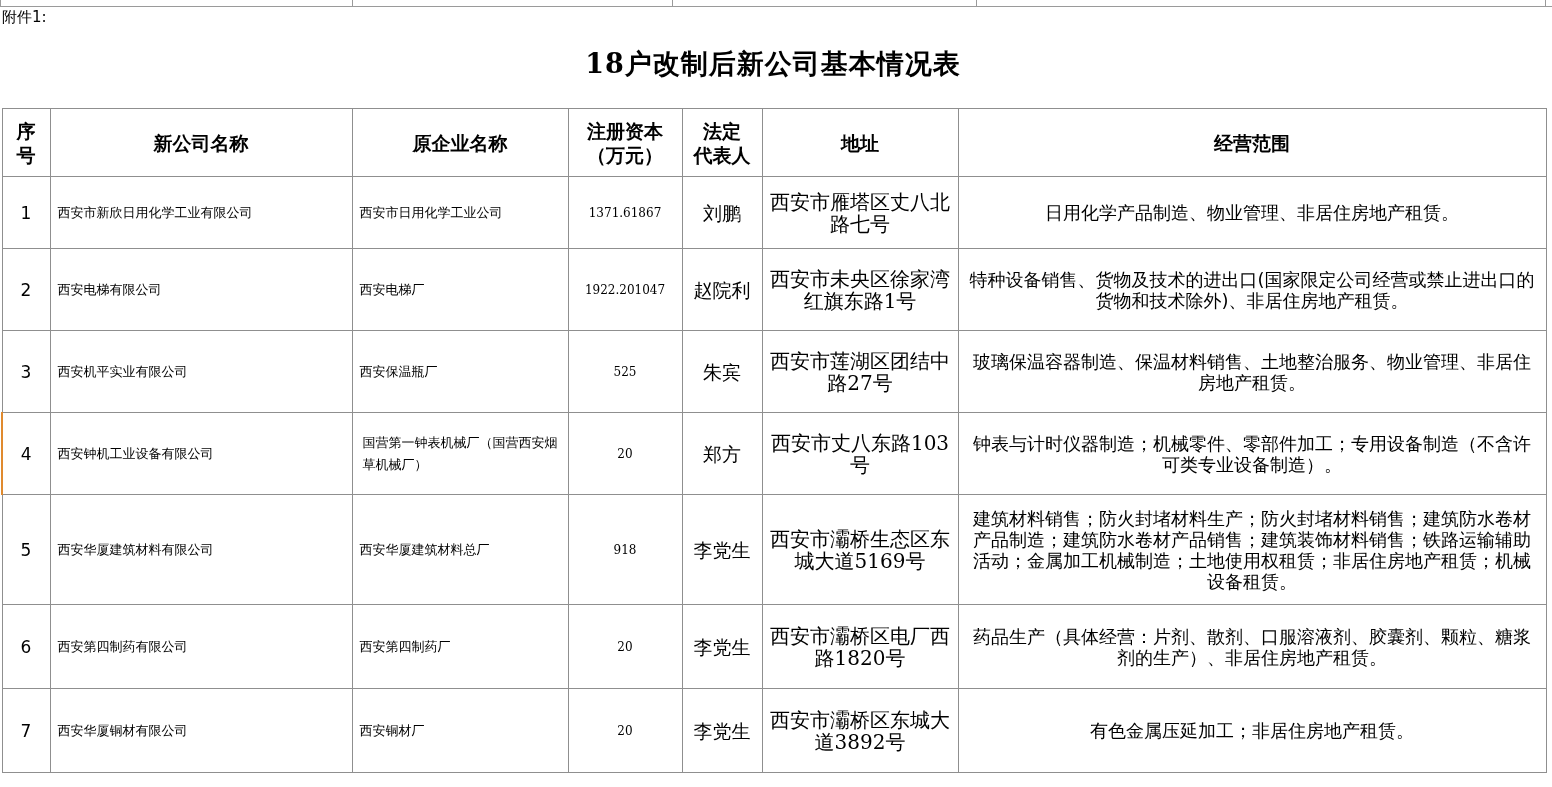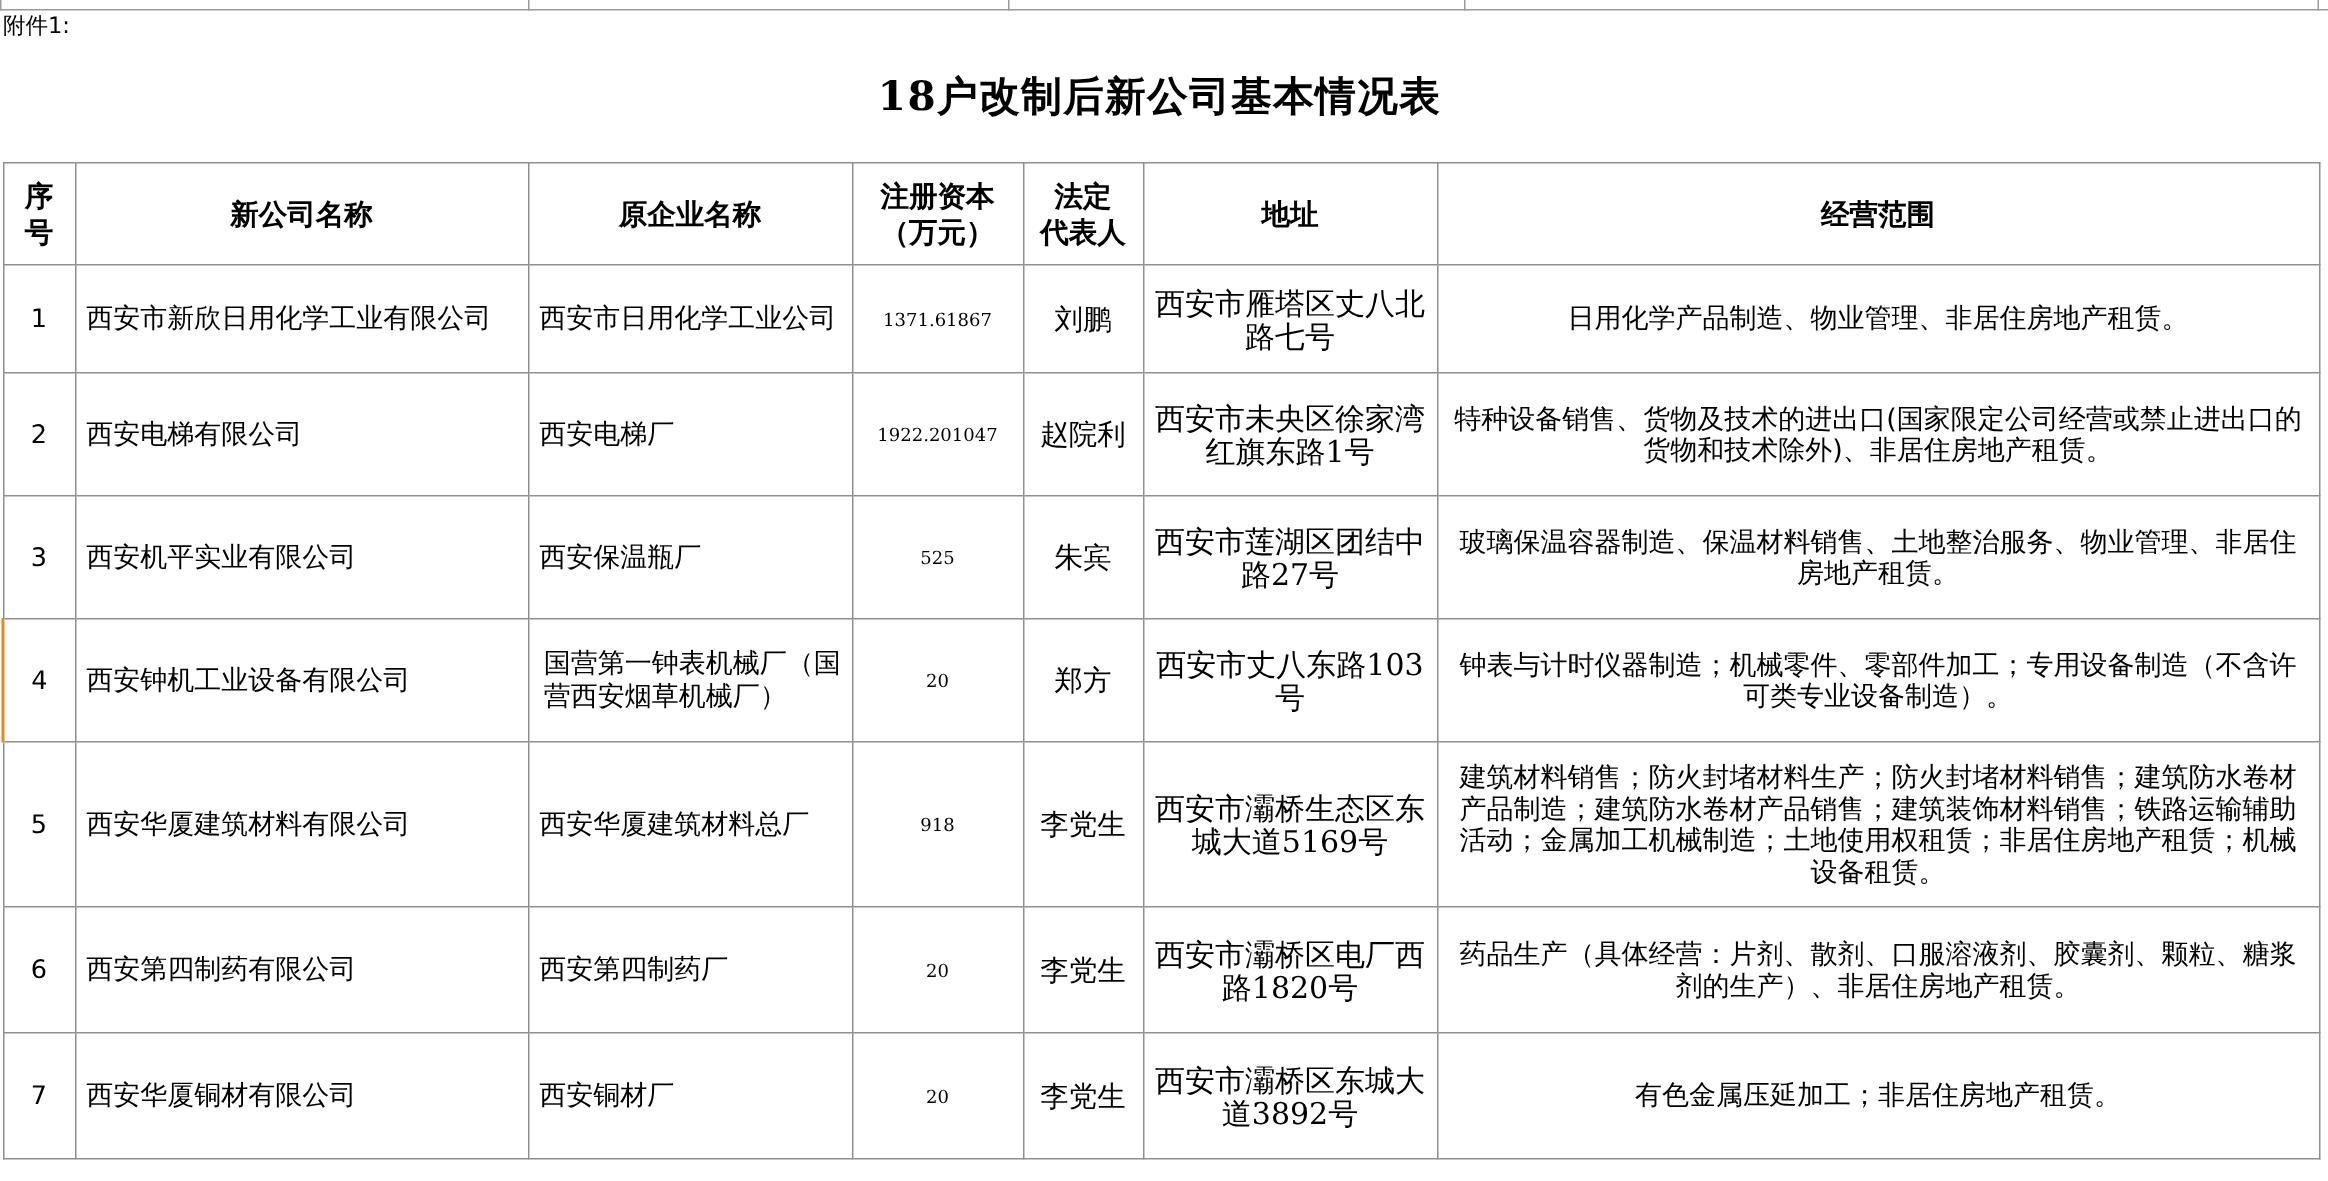--- a/index.html
+++ b/index.html
@@ -86,21 +86,21 @@
   tbody td {
     font-size: 15px;
     font-family: "DejaVu Sans", "Liberation Sans", sans-serif;
     line-height: 22px;
   }
   td.c-idx {
     text-align: center;
     font-size: 17px;
   }
   td.c-newname, td.c-oldname {
-    font-size: 18px;
+    font-size: 13px;
     font-family: "DejaVu Serif", "Liberation Serif", serif;
     text-align: left;
     padding-left: 12px;
   }
   td.c-oldname.center-ind {
     padding-left: 10px;
     margin-top: 23px;
   }
   td.c-capital {
     text-align: center;

